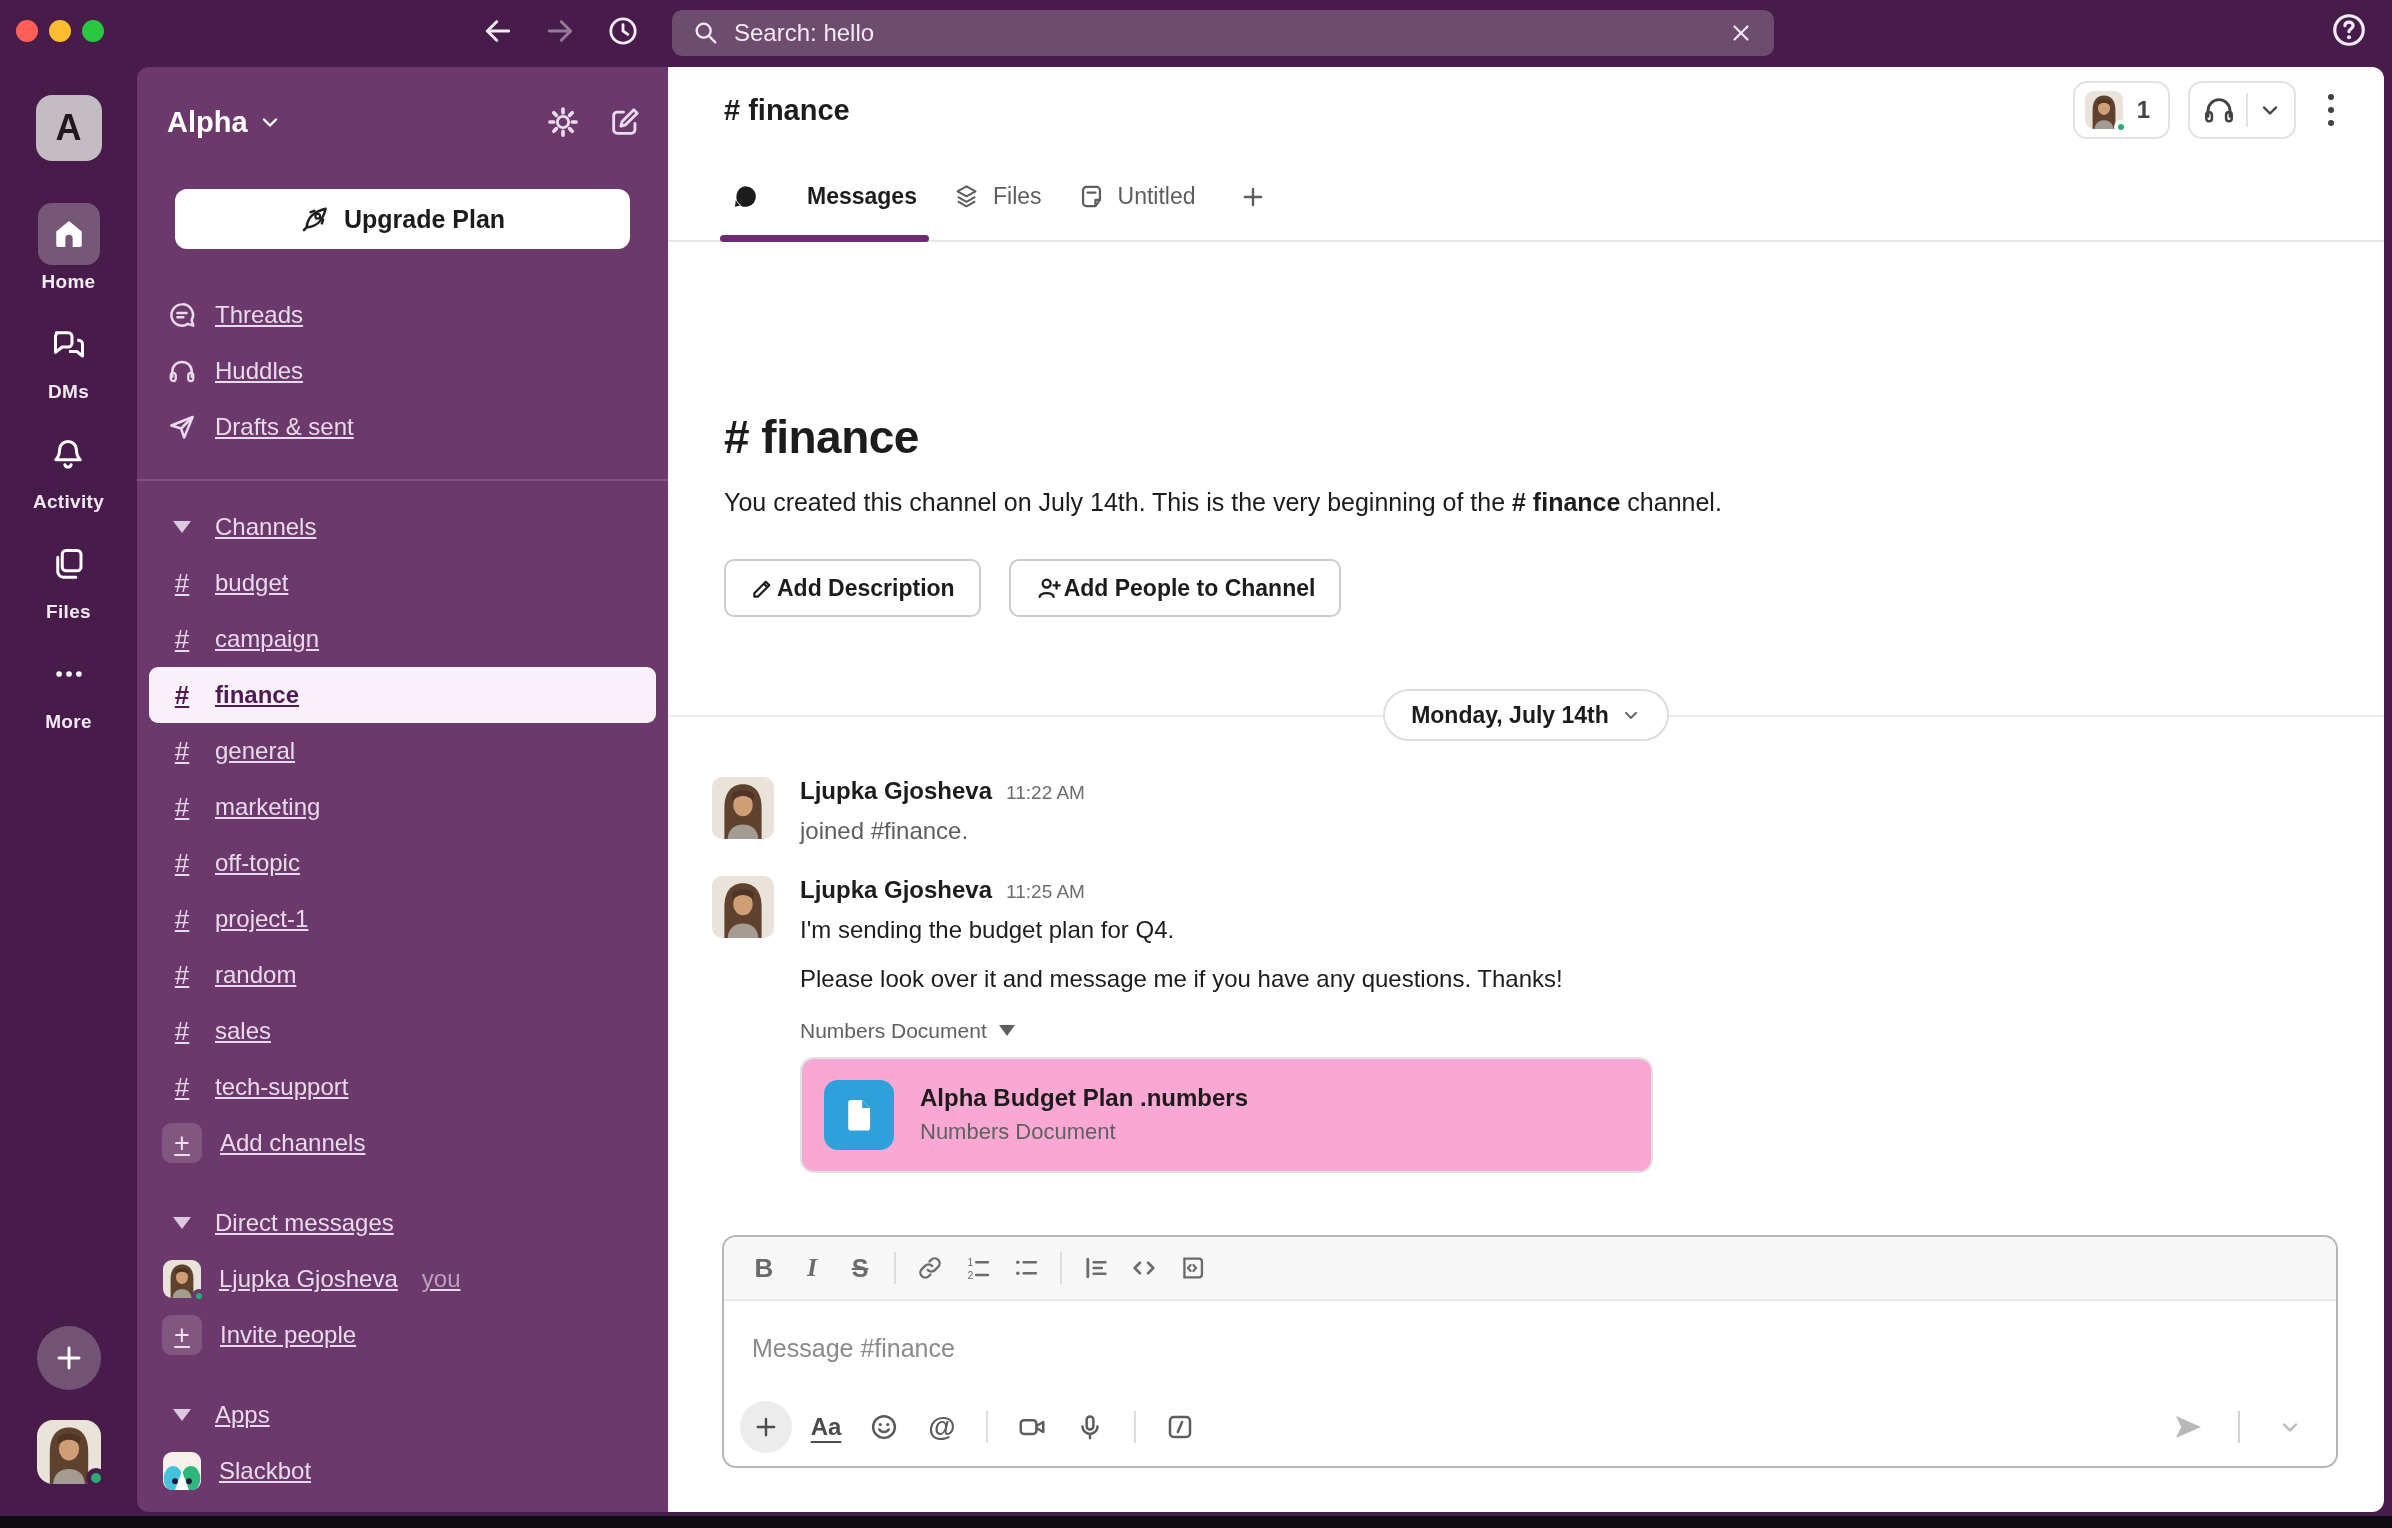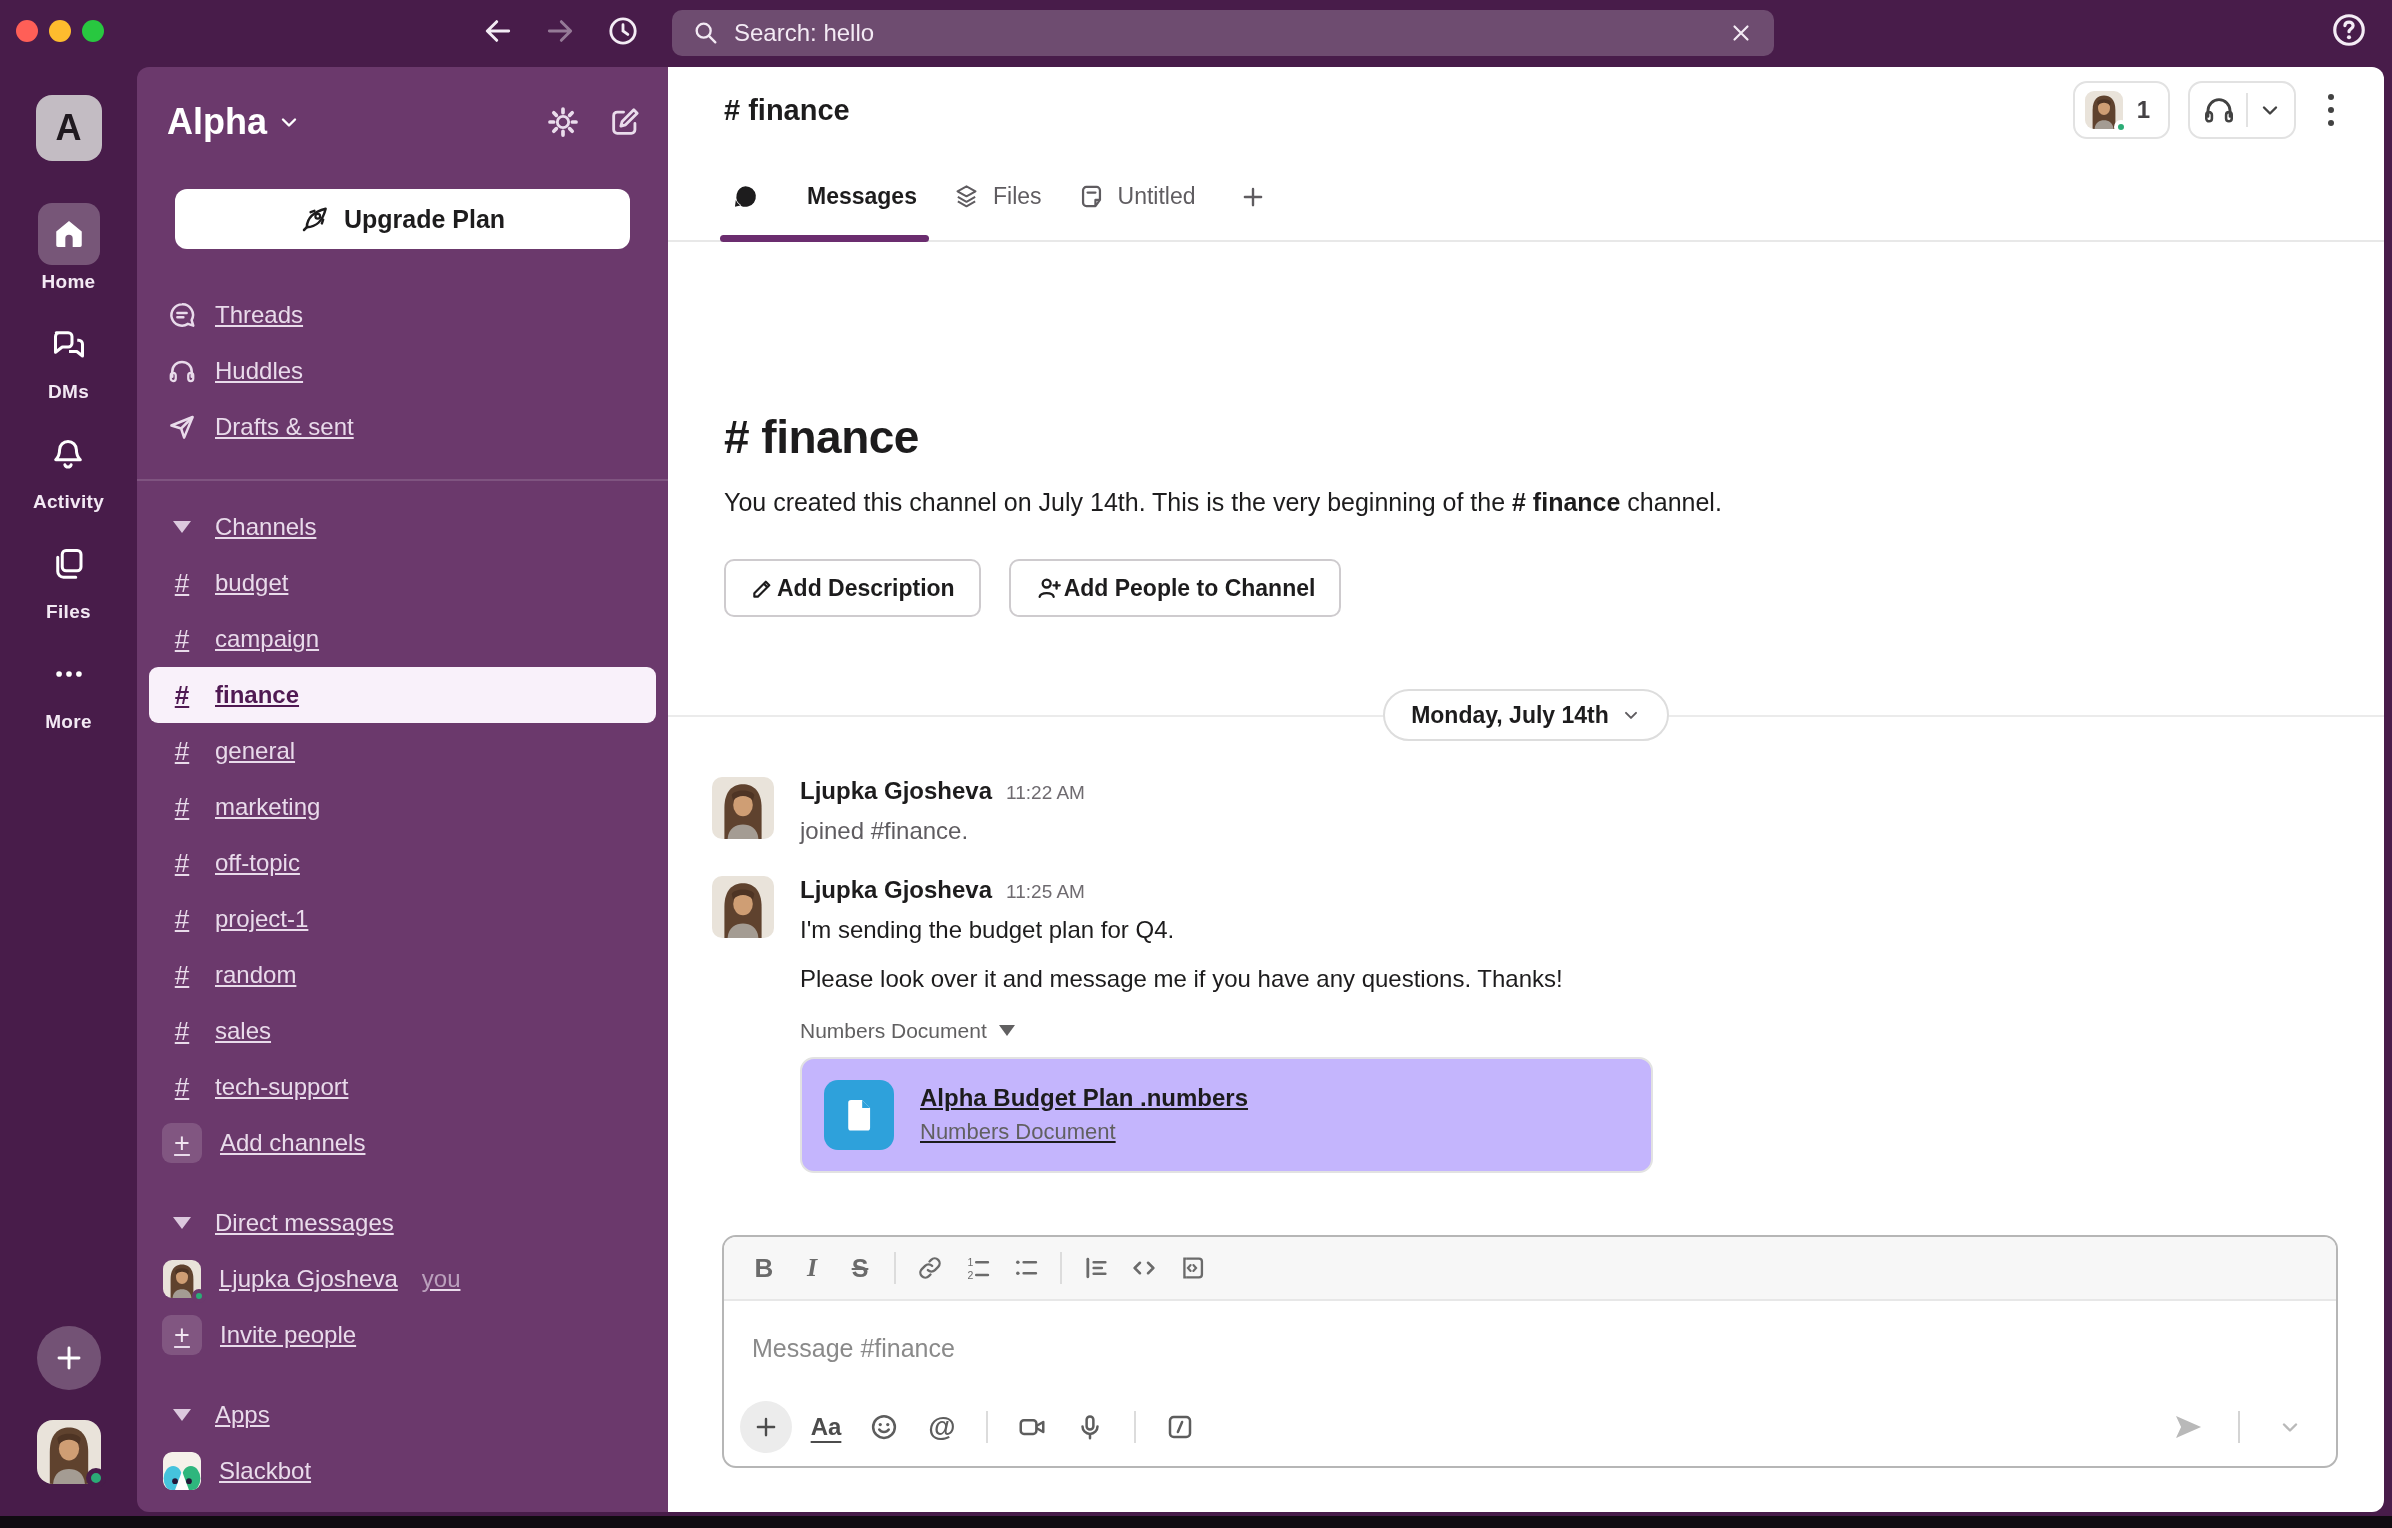--- a/index.html
+++ b/index.html
@@ -46,21 +46,21 @@
   .presence { position:absolute; right:-5px; bottom:-4px; width:20px; height:20px; border-radius:50%;
     background:#2bac76; border:5px solid #481c4a; }
 
   
   .win { position:absolute; left:137px; top:67px; width:2247px; height:1445px;
          border-radius:12px; overflow:hidden; display:flex; }
 
   
   .sidebar { width:531px; flex-shrink:0; background:#6b396c; color:#ecdfee; display:flex; flex-direction:column; overflow:hidden; }
   .sb-top { display:flex; align-items:center; padding:24px 26px 0 30px; height:86px; }
-  .sb-wsname { font-size:36px; font-weight:800; color:#fff; display:flex; align-items:center; gap:10px; }
+  .sb-wsname { font-size:29px; font-weight:800; color:#fff; display:flex; align-items:center; gap:10px; }
   .sb-top-icons { margin-left:auto; display:flex; gap:28px; color:#eadcec; }
   .upgrade { margin:36px 38px 0; height:60px; background:#fff; border-radius:12px;
     display:flex; align-items:center; justify-content:center; gap:14px;
     color:#1d1c1d; font-size:25px; font-weight:700; }
   .sb-nav { margin-top:38px; }
   .sb-row { height:56px; display:flex; align-items:center; gap:18px; padding:0 18px 0 30px; font-size:24px; color:#e9dbEB;text-decoration:underline; }
   .sb-row .hash { width:30px; text-align:center; font-size:26px; }
   .sb-divider { margin-top:24px; height:2px; background:rgba(255,255,255,.14); }
   .sb-section-head { margin-top:18px; }
   .tri { width:0; height:0; border-left:9px solid transparent; border-right:9px solid transparent;
@@ -123,21 +123,21 @@
   .msg-name { font-size:24px; font-weight:800; }
   .msg-time { font-size:19px; color:#6f6b70; }
   .msg-line { margin-top:10px; font-size:24px; line-height:1.3; }
   .msg-line.muted { color:#5f5c60; }
   .msg-line + .msg-line { margin-top:18px; }
 
   .attach-toggle { margin-top:24px; display:flex; align-items:center; gap:12px; font-size:21px; color:#616061; }
   .tri-sm { width:0; height:0; border-left:8px solid transparent; border-right:8px solid transparent;
             border-top:11px solid #616061; }
   .file-card { margin-top:14px; width:853px; height:116px; border:2px solid #e2e2e2; border-radius:14px;
-    display:flex; align-items:center; gap:26px; padding-left:22px; background:#c4b5fd;text-decoration:underline; }
+    display:flex; align-items:center; gap:26px; padding-left:22px; background:#f9a8d4; }
   .file-tile { width:70px; height:70px; border-radius:14px; background:#2ea1db;
     display:flex; align-items:center; justify-content:center; color:#fff; }
   .file-title { font-size:24px; font-weight:700; }
   .file-kind { margin-top:7px; font-size:22px; color:#616061; }
 
   
   .composer { margin:auto 46px 44px 54px; border:2px solid #b6b6b6; border-radius:14px; overflow:hidden;
     display:flex; flex-direction:column; background:#fff; }
   .fmt-bar { background:#f7f7f7; border-bottom:2px solid #e7e7e7; height:64px;
     display:flex; align-items:center; padding:0 16px; color:#6b6b6b; }

